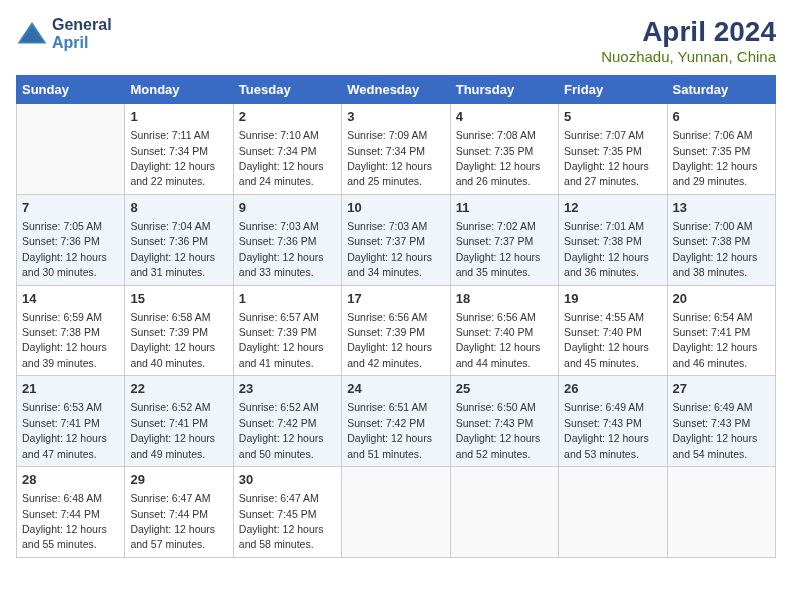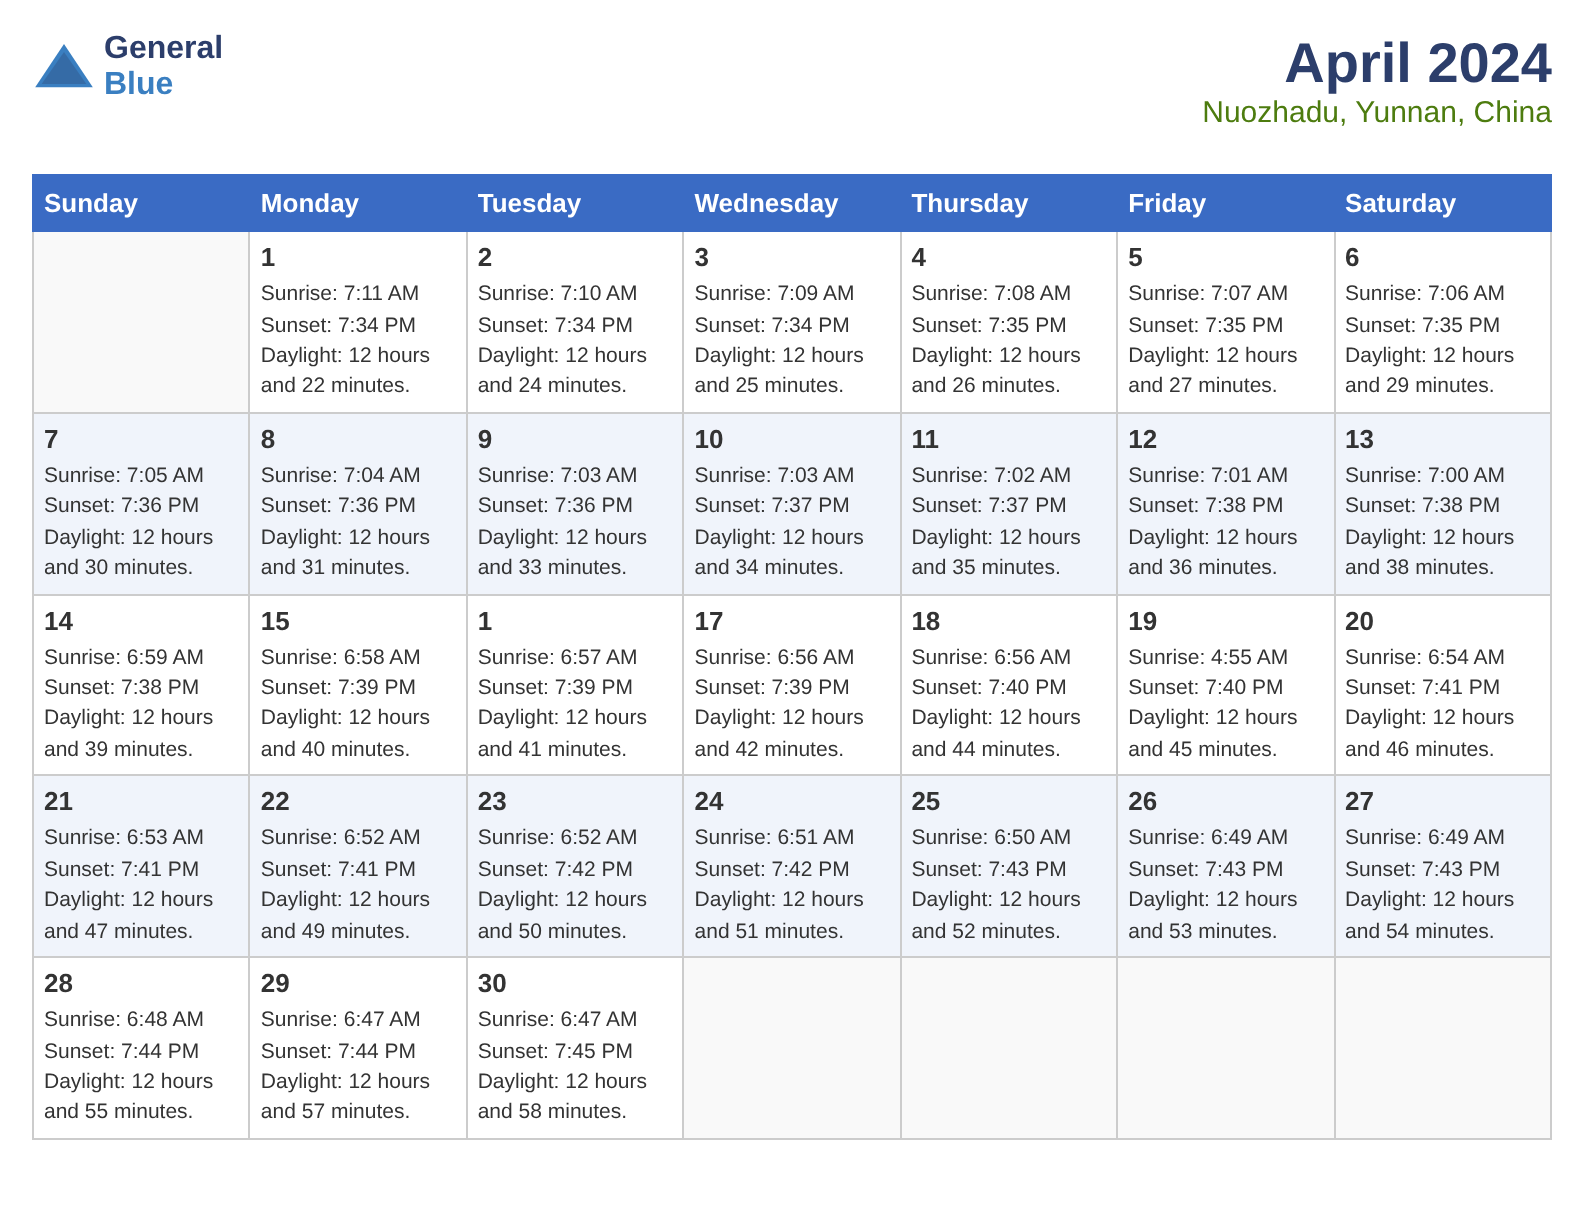--- a/index.html
+++ b/index.html
@@ -7,21 +7,21 @@
       font-family: Arial, sans-serif;
       background: #fff;
       width: 792px;
       min-height: 612px;
       padding: 16px;
     }
     .header-area {
       display: flex;
       justify-content: space-between;
       align-items: flex-start;
-      margin-bottom: 22px;
+      margin-bottom: 10px;
     }
     .logo {
       display: flex;
       align-items: center;
       gap: 4px;
     }
     .logo-icon {
       width: 32px;
       height: 32px;
     }
@@ -84,21 +84,21 @@
 <body>
 
 <div class="header-area">
   <div class="logo">
     <svg class="logo-icon" viewBox="0 0 40 40">
       <polygon points="20,5 38,32 2,32" fill="#3a7fc1"></polygon>
       <polygon points="20,10 34,30 6,30" fill="#2c3e6b" opacity="0.3"></polygon>
     </svg>
     <div>
       <div style="font-size:16px;font-weight:bold;color:#2c3e6b;">General</div>
-      <div style="font-size:16px;font-weight:bold;color:#3a7fc1;">Blue</div>
+      <div style="font-size:16px;font-weight:bold;color:#3a7fc1;">April</div>
     </div>
   </div>
   <div class="title-area">
     <div class="month-title">April 2024</div>
     <div class="subtitle">Nuozhadu, Yunnan, China</div>
   </div>
 </div>
 
 <table>
   <thead>

